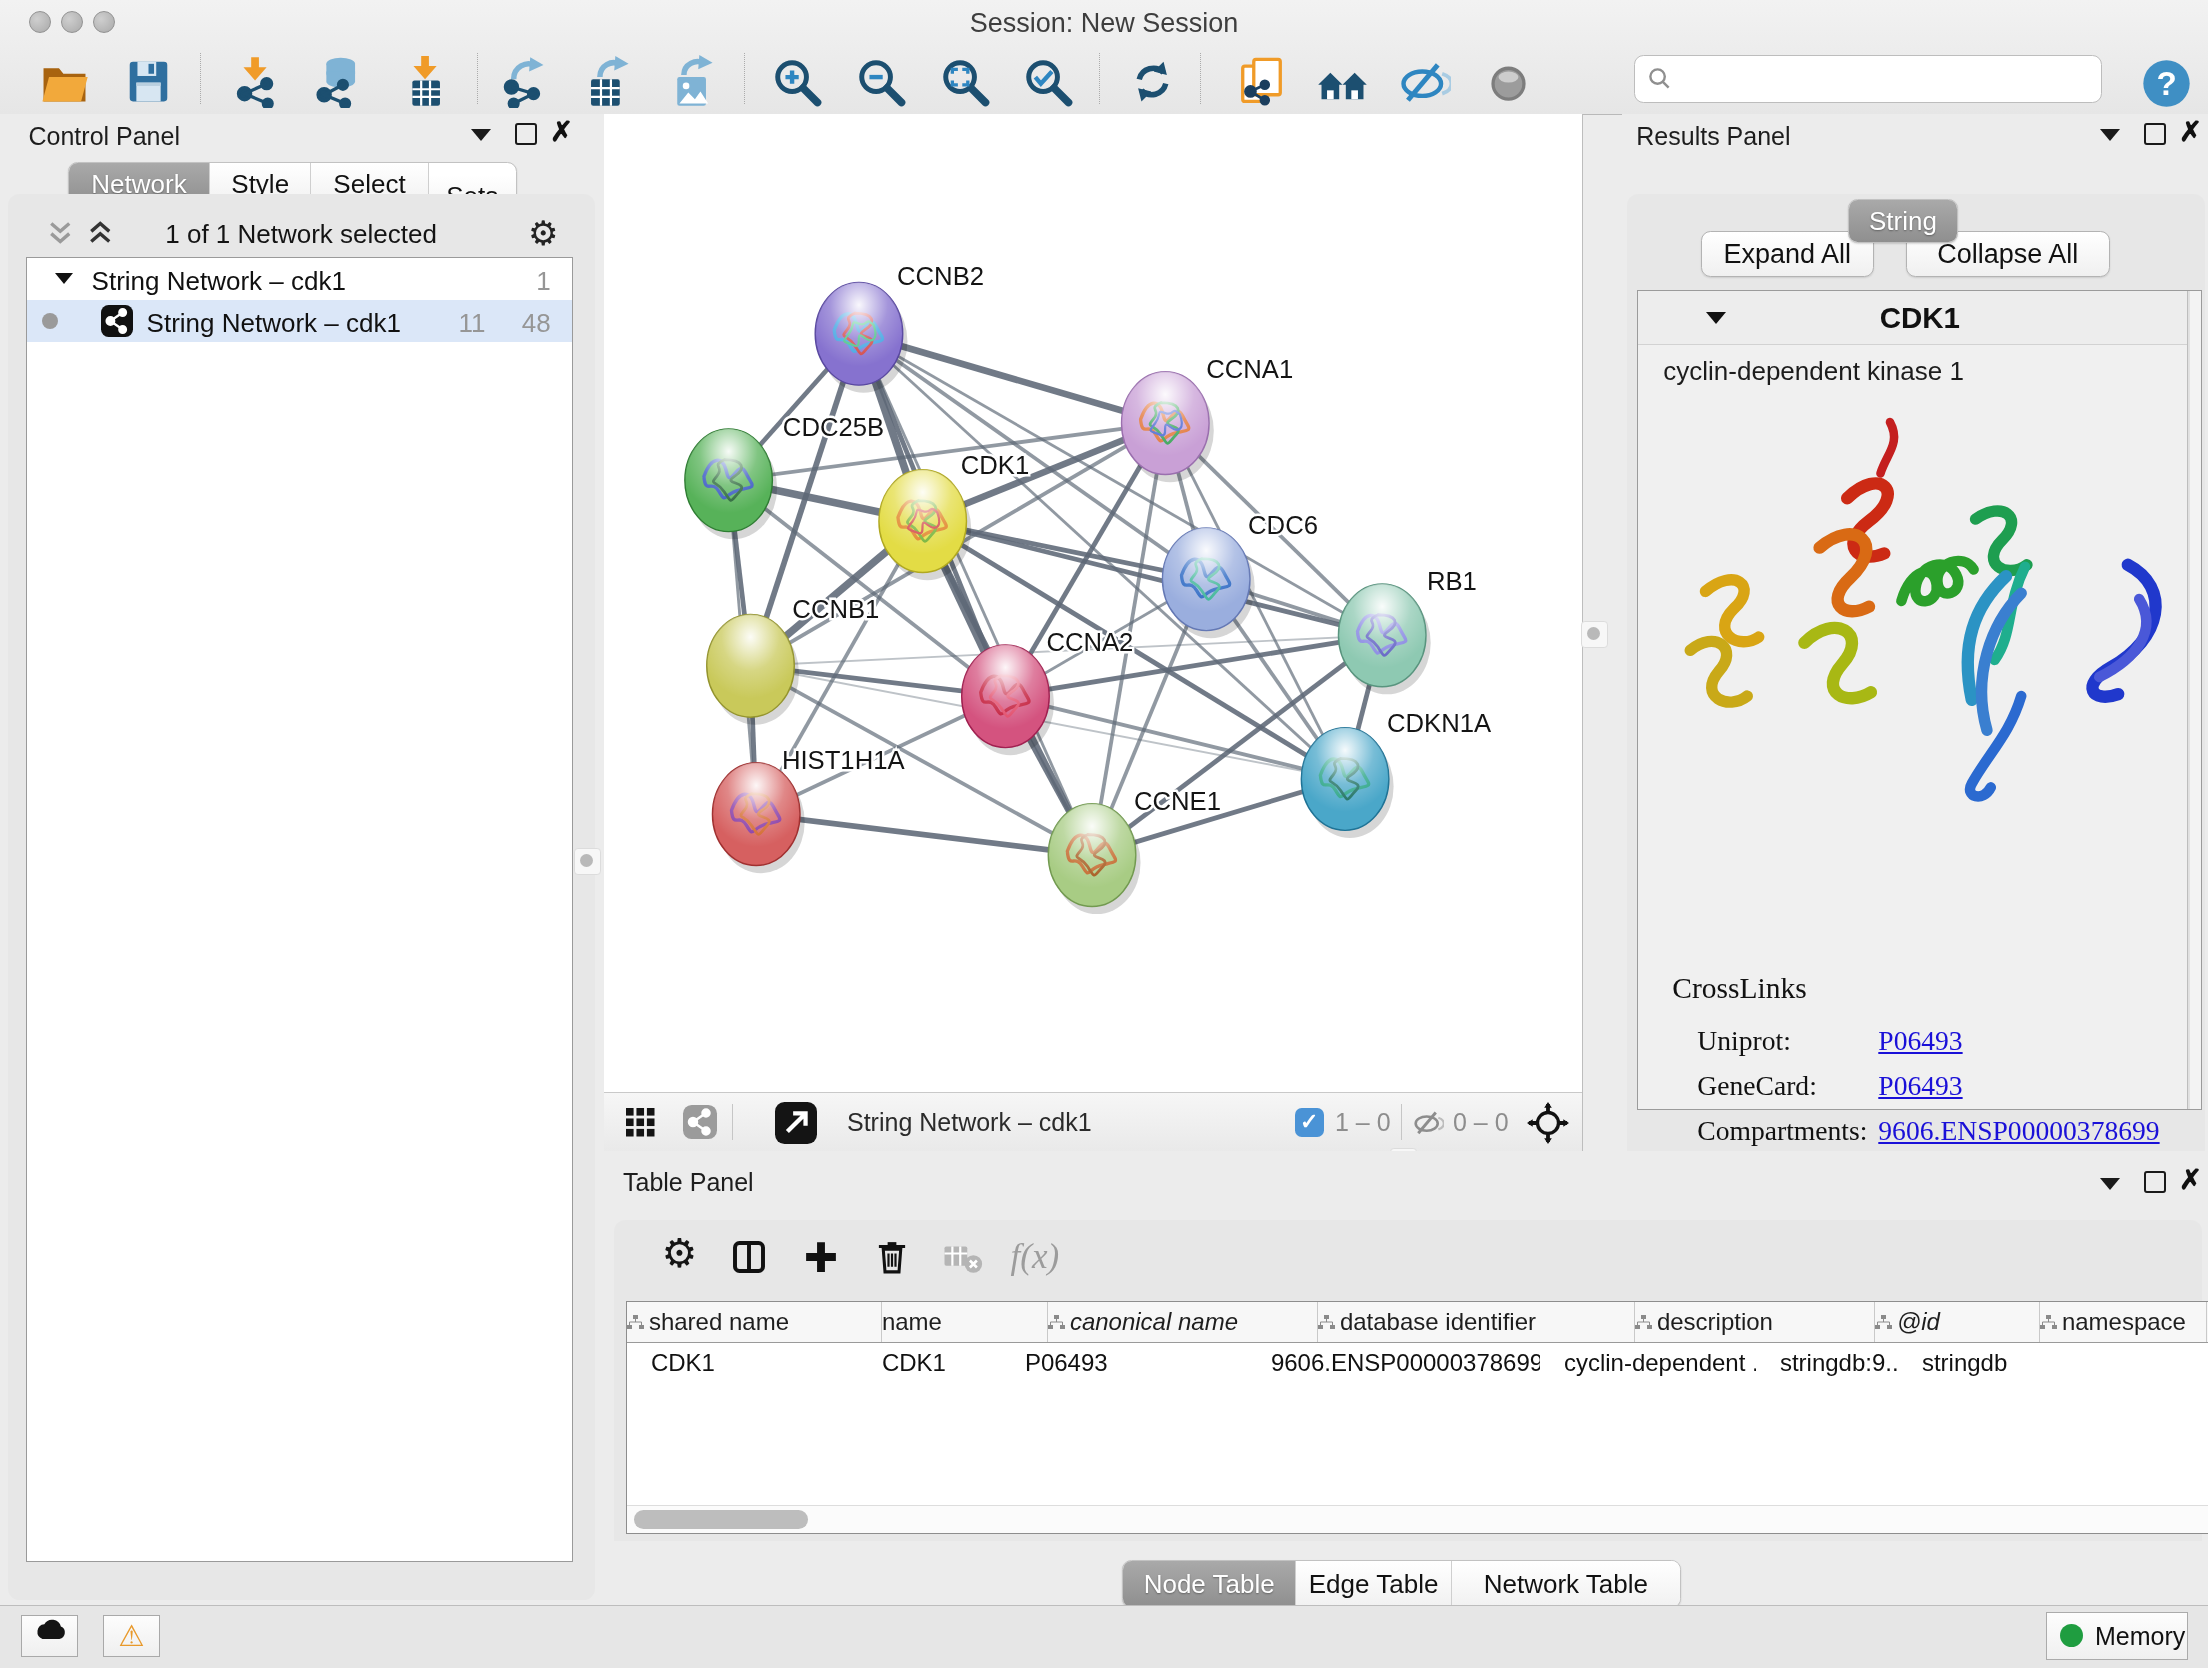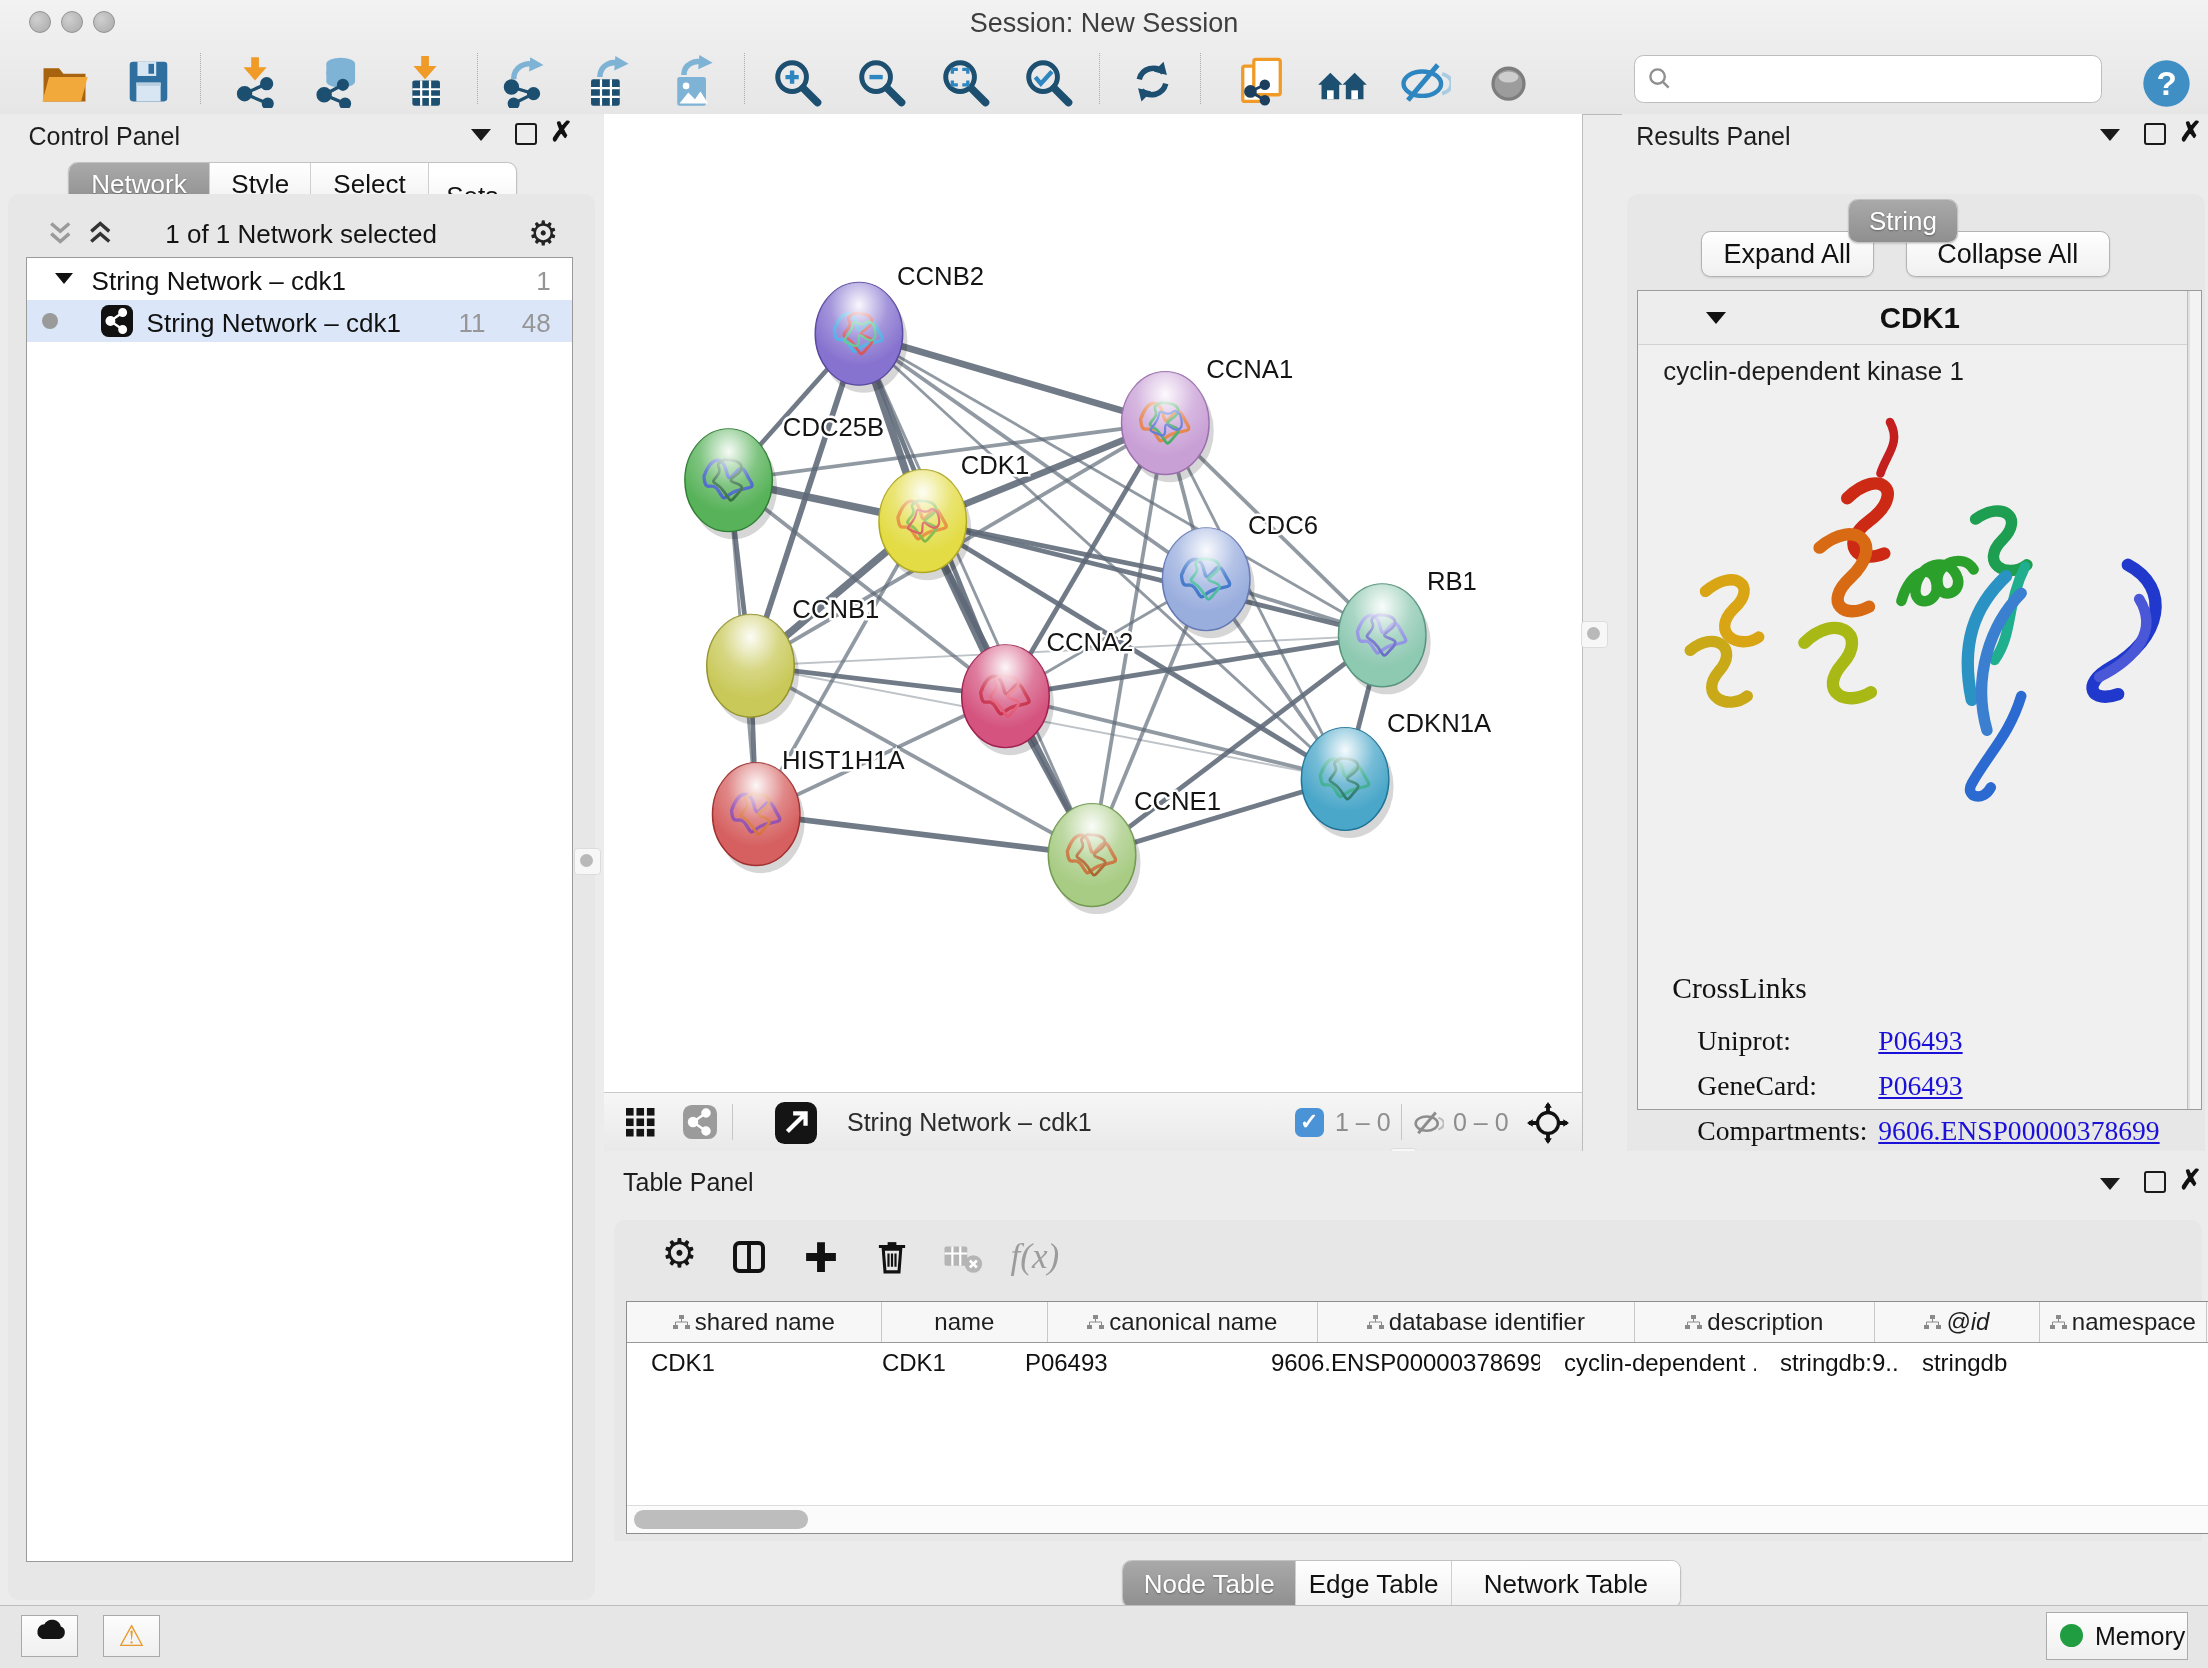--- a/index.html
+++ b/index.html
@@ -75,21 +75,21 @@
   .xl-link{color:#1a10d8;text-decoration:underline;cursor:pointer;}
   
   #tpanel{position:absolute;left:604px;top:1151px;width:1605px;height:455px;background:#ececec;}
   #tp-box{position:absolute;left:9.5px;top:69px;width:1588px;height:321px;background:#e7e7e7;border-radius:11.4px 11.4px 0 0;}
   .tt{position:absolute;top:16px;width:42px;height:42px;}
   .tt svg{width:42px;height:42px;}
   #fx{position:absolute;left:397px;top:17px;font-family:"Liberation Serif",serif;font-style:italic;font-size:35px;color:#9c9c9c;}
   #gear-tp{position:absolute;left:48px;top:9.5px;font-size:40px;color:#161616;}
   #tbl{position:absolute;left:12.4px;top:81px;width:1583px;height:233px;background:#fff;border:1.9px solid #8d8d8d;box-sizing:border-box;}
   #tbl-head{display:flex;height:40px;background:#f7f7f7;border-bottom:1.9px solid #9a9a9a;}
-  .th{box-sizing:border-box;border-right:1px solid #c9c9c9;height:40px;display:flex;align-items:center;justify-content:center;gap:5px;font-size:24px;color:#1e1e1e;}
+  .th{box-sizing:border-box;border-right:1px solid #c9c9c9;height:40px;display:flex;align-items:center;gap:5px;font-size:24px;color:#1e1e1e;}
   #tbl-row{display:flex;height:40px;}
   .td{box-sizing:border-box;height:40px;line-height:40px;font-size:24px;color:#111;padding-left:24px;overflow:hidden;white-space:nowrap;}
   #tbl-hscroll{position:absolute;left:0;bottom:0;width:100%;height:27px;background:#fbfbfb;border-top:1px solid #ddd;}
   #tbl-thumb{position:absolute;left:6.7px;top:3.8px;width:174px;height:19px;border-radius:9.5px;background:#bdbdbd;}
   #tp-tabs{position:absolute;left:518px;top:409px;width:557px;}
   #tp-tabs .tab{font-size:26px;height:46px;line-height:46px;}
   #tp-tabs .tab:nth-child(1){width:173px;}#tp-tabs .tab:nth-child(2){width:155px;}#tp-tabs .tab:nth-child(3){width:229px;}
   
   #statusbar{position:absolute;left:0;top:1605px;width:2208px;height:63px;background:#e6e6e6;border-top:1px solid #bdbdbd;}
   .sbtn{position:absolute;top:8.6px;width:55px;height:40px;background:linear-gradient(#fdfdfd,#efefef);border:1.9px solid #a9a9a9;text-align:center;line-height:40px;}
@@ -685,21 +685,21 @@
                   <rect x="6" y="0" width="5" height="4" fill="#8a8a8a"></rect>
                   <rect x="0" y="10" width="5" height="4" fill="#8a8a8a"></rect>
                   <rect x="12" y="10" width="5" height="4" fill="#8a8a8a"></rect>
                   <path d="M8.5 4v3M2.5 10V7h12v3" stroke="#8a8a8a" fill="none"></path>
                 </svg></span>
               <span>shared name</span>
             </div>
             <div class="th" style="width: 166px; flex: 0 0 auto;">
               <span>name</span>
             </div>
-            <div class="th" style="width: 270px; flex: 0 0 auto;">
+            <div class="th" style="width: 270px; flex: 0 0 auto; font-style: italic;">
               <span><svg width="17" height="15" viewBox="0 0 17 15">
                   <rect x="6" y="0" width="5" height="4" fill="#8a8a8a"></rect>
                   <rect x="0" y="10" width="5" height="4" fill="#8a8a8a"></rect>
                   <rect x="12" y="10" width="5" height="4" fill="#8a8a8a"></rect>
                   <path d="M8.5 4v3M2.5 10V7h12v3" stroke="#8a8a8a" fill="none"></path>
                 </svg></span>
               <span>canonical name</span>
             </div>
             <div class="th" style="width: 317px; flex: 0 0 auto;">
               <span><svg width="17" height="15" viewBox="0 0 17 15">

